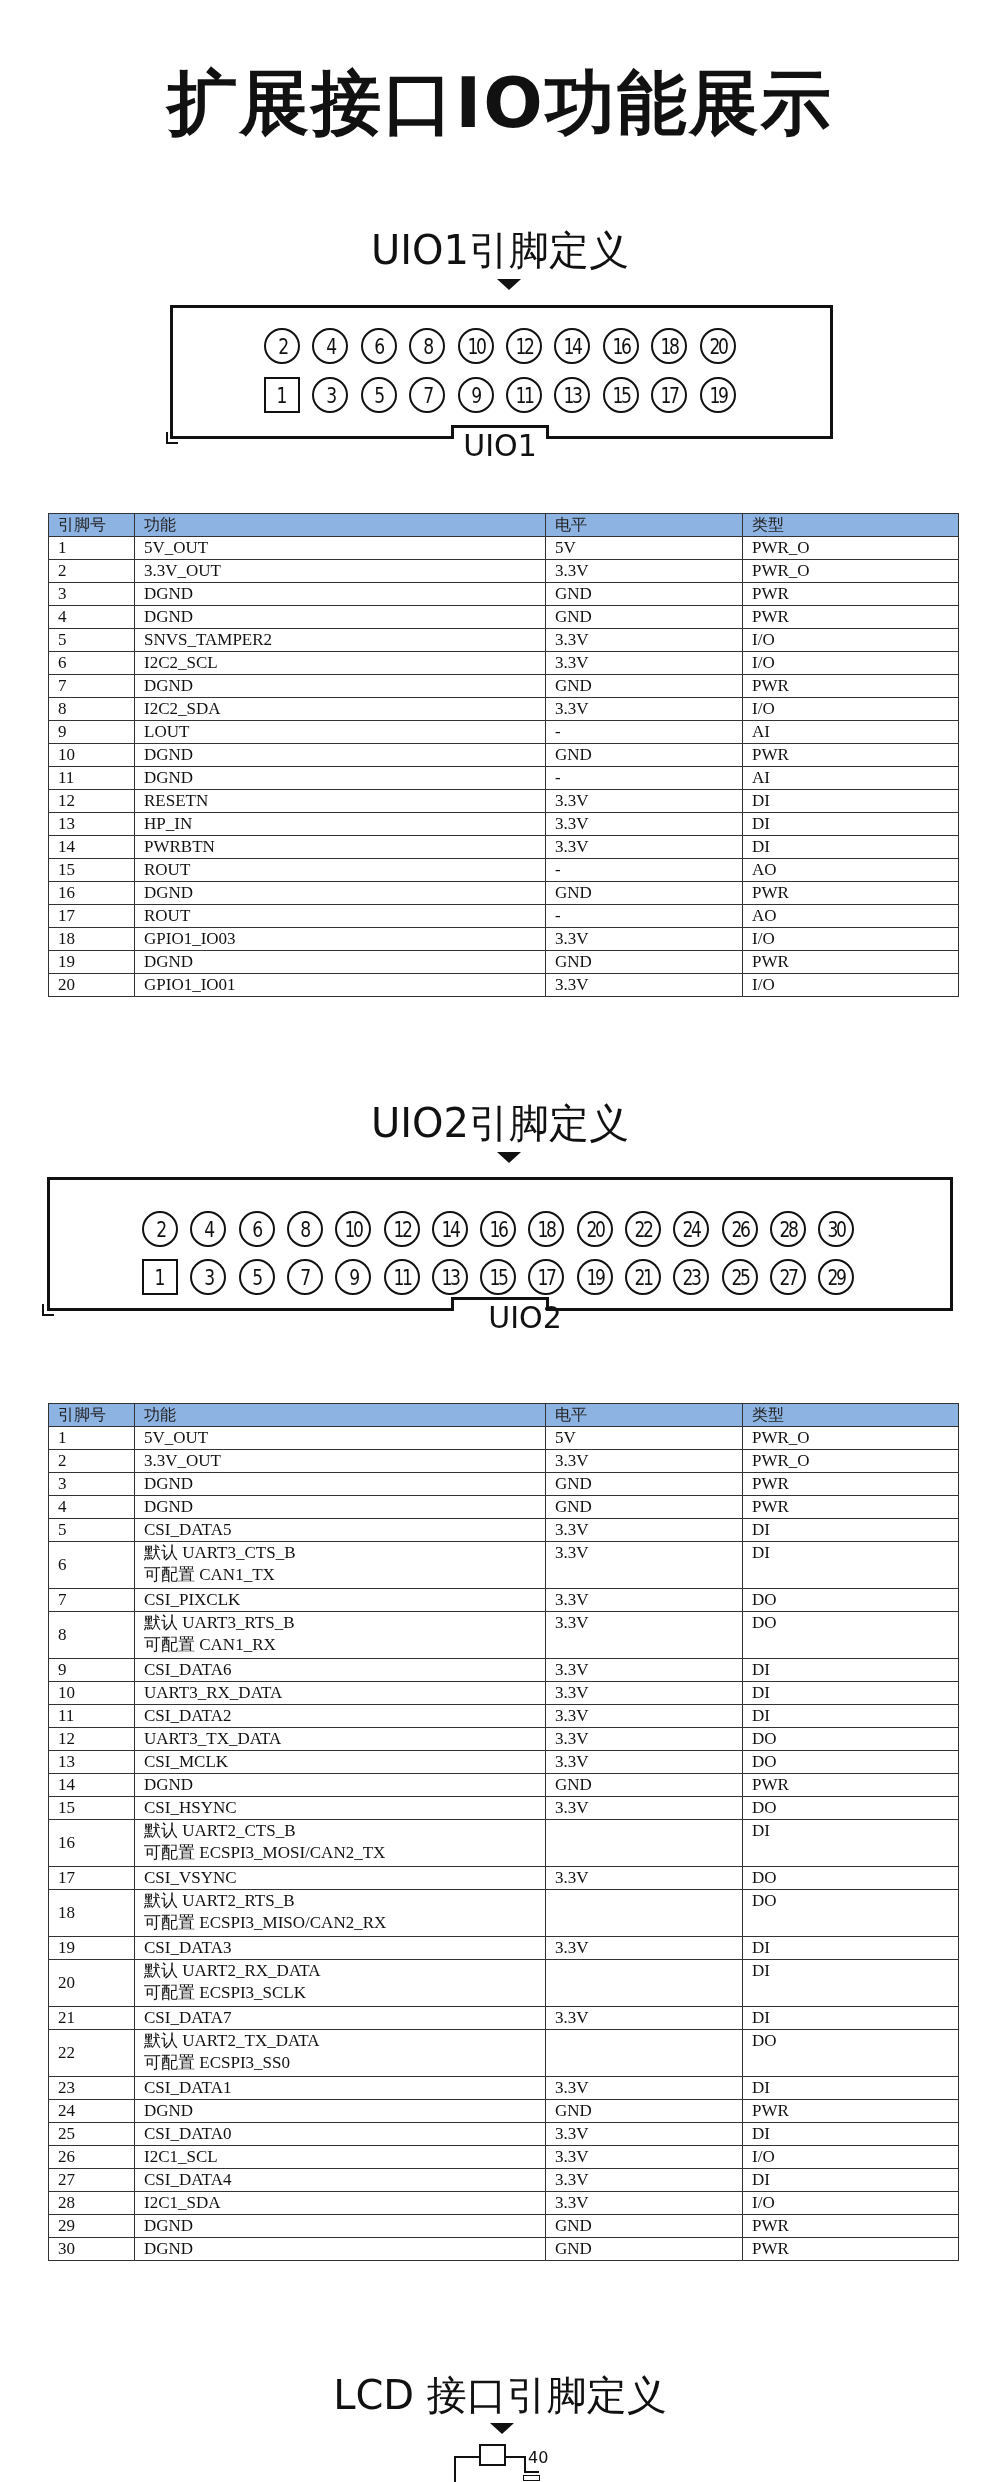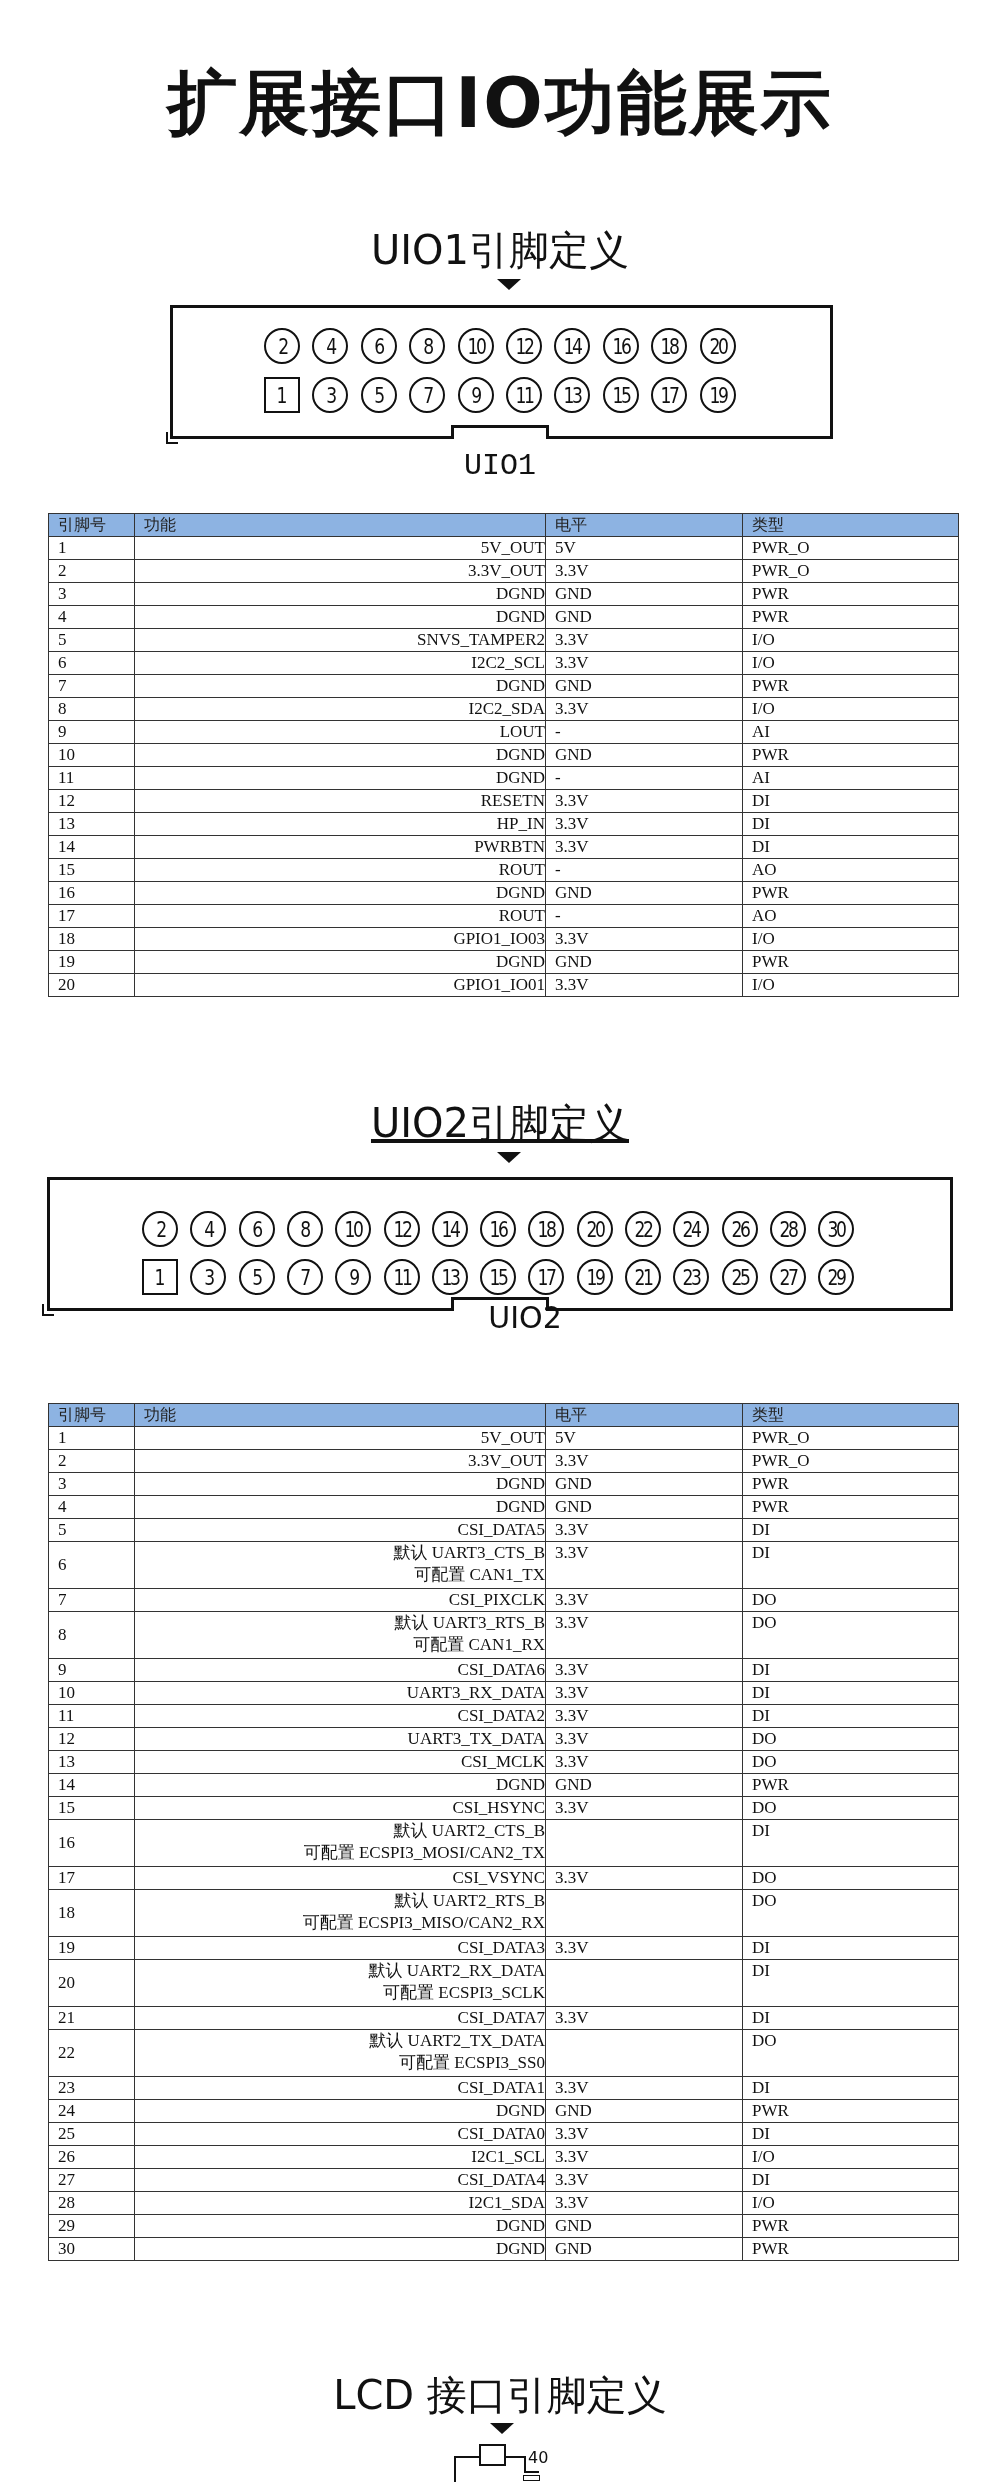--- a/index.html
+++ b/index.html
@@ -24,39 +24,39 @@
   .pin span { display: inline-block; transform: scaleX(0.78); }
 
   table.pins { position: absolute; border-collapse: collapse; table-layout: fixed;
                font-family: "Liberation Serif", serif; font-size: 17px; color: #111; }
   table.pins th, table.pins td { border: 1.5px solid #333; padding: 0 0 0 9px; text-align: left;
                vertical-align: top; line-height: 22px; height: 22px; white-space: nowrap; overflow: hidden; }
   table.pins th { background: #8db3e2; font-weight: normal; font-family: "DejaVu Sans", sans-serif; font-size: 16px;
                   color: #222; }
   table.pins td.pinno { vertical-align: middle; }
   table.pins tr.multi td { height: 46px; }
-  .fline { display: block; text-align: right; }
+  .fline { display: block; }
 
   .lcd-line { background: #111; }
   .lcd-box { border: 2px solid #111; box-sizing: border-box; }
 </style>
 </head>
 <body>
 
 <div class="abs main-title">扩展接口IO功能展示</div>
 
 <div class="abs section-title" style="top:225px;">UIO1引脚定义</div>
 <div class="abs arrow" style="left:497px; top:279px;"></div>
 
 <div class="abs" style="left:0; top:0;">
   <div class="abs corner" style="left:166px; top:432px;"></div>
   <div class="abs conn-box" style="left:170px; top:305px; width:663px; height:134px;"></div>
   <div class="abs tab" style="left:451px; top:425px; width:98px; height:14px;"></div>
   <div class="abs tab-cover" style="left:454px; top:434px; width:92px;"></div>
-  <div class="abs conn-label" style="left:451px; width:98px; top:450px;font-family:Liberation Mono, monospace;">UIO1</div>
+  <div class="abs conn-label" style="left:451px; width:98px; top:430px;">UIO1</div>
   <div id="uio1-top">
       <div class="abs pin" style="left: 264px; top: 328px;">
         <span>2</span>
       </div>
       <div class="abs pin" style="left: 312.4px; top: 328px;">
         <span>4</span>
       </div>
       <div class="abs pin" style="left: 360.8px; top: 328px;">
         <span>6</span>
       </div>
@@ -288,21 +288,21 @@
         <td class="pinno">20</td>
         <td>
           <span class="fline">GPIO1_IO01</span>
         </td>
         <td>3.3V</td>
         <td>I/O</td>
       </tr>
     </tbody>
 </table>
 
-<div class="abs section-title" style="top:1098px;text-decoration:underline;">UIO2引脚定义</div>
+<div class="abs section-title" style="top:1098px;">UIO2引脚定义</div>
 <div class="abs arrow" style="left:497px; top:1152px;"></div>
 
 <div class="abs" style="left:0; top:0;">
   <div class="abs corner" style="left:42px; top:1304px;"></div>
   <div class="abs conn-box" style="left:47px; top:1177px; width:906px; height:134px;"></div>
   <div class="abs tab" style="left:451px; top:1297px; width:98px; height:14px;"></div>
   <div class="abs tab-cover" style="left:454px; top:1306px; width:92px;"></div>
   <div class="abs conn-label" style="left:476px; width:98px; top:1302px;">UIO2</div>
   <div id="uio2-top">
       <div class="abs pin" style="left: 142px; top: 1211px;">

